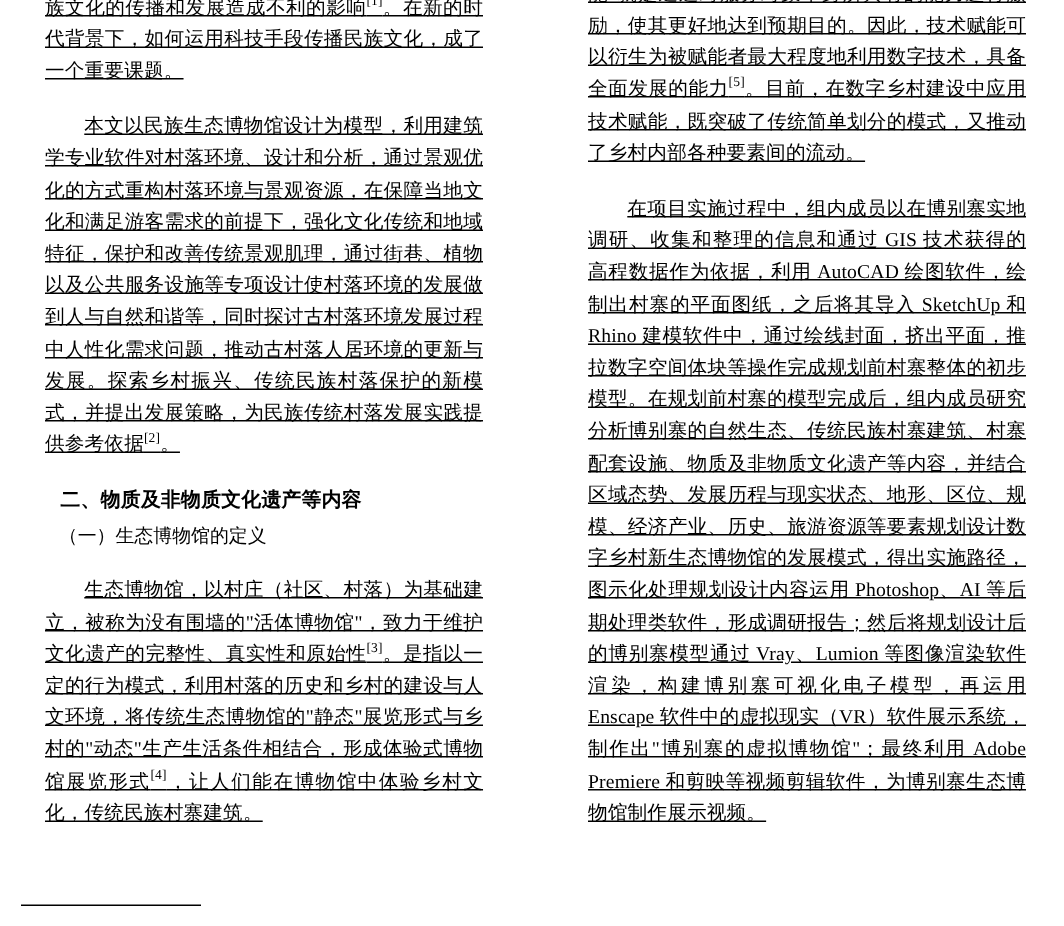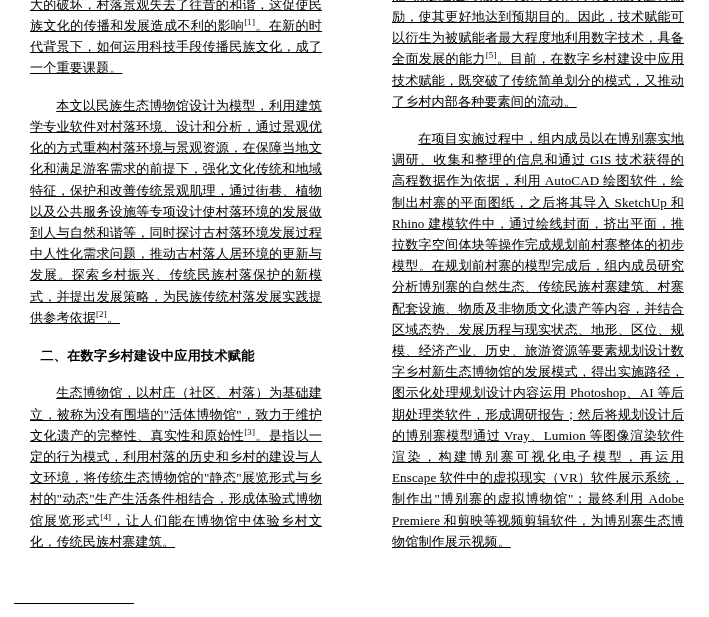--- a/index.html
+++ b/index.html
@@ -103,22 +103,23 @@
   <div class="columns">
 
     <div class="col col-left">
       <h2 class="section">一、背景</h2>
 
       <p class="body"><span>近年，在村寨经济开发过程中，外来文化的冲击对村寨人居环境的生活空间和生态环境造成了很大的破坏，村落景观失去了往昔的和谐，这促使民族文化的传播和发展造成不利的影响</span><sup>[1]</sup><span>。在新的时代背景下，如何运用科技手段传播民族文化，成了一个重要课题。</span></p>
 
       <p class="body"><span>本文以民族生态博物馆设计为模型，利用建筑学专业软件对村落环境、设计和分析，通过景观优化的方式重构村落环境与景观资源，在保障当地文化和满足游客需求的前提下，强化文化传统和地域特征，保护和改善传统景观肌理，通过街巷、植物以及公共服务设施等专项设计使村落环境的发展做到人与自然和谐等，同时探讨古村落环境发展过程中人性化需求问题，推动古村落人居环境的更新与发展。探索乡村振兴、传统民族村落保护的新模式，并提出发展策略，为民族传统村落发展实践提供参考依据</span><sup>[2]</sup><span>。</span></p>
 
       <div class="spacer-2"></div>
-      <h2 class="section">二、在数字乡村建设中应用技术赋能</h2>
+      <h2 class="section">二、物质及非物质文化遗产等内容</h2>
 
+      <h3 class="subsection">（一）生态博物馆的定义</h3>
 
       <p class="body"><span>生态博物馆，以村庄（社区、村落）为基础建立，被称为没有围墙的"活体博物馆"，致力于维护文化遗产的完整性、真实性和原始性</span><sup>[3]</sup><span>。是指以一定的行为模式，利用村落的历史和乡村的建设与人文环境，将传统生态博物馆的"静态"展览形式与乡村的"动态"生产生活条件相结合，形成体验式博物馆展览形式</span><sup>[4]</sup><span>，让人们能在博物馆中体验乡村文化，传统民族村寨建筑。</span></p>
     </div>
 
     <div class="col col-right">
       <h3 class="subsection">（二）建筑学专业相关软件的技术赋能</h3>
 
       <p class="body"><span>"赋能"是指以一定的行为模式，对别人施加正面的激励，使自己的潜能最大化。本文认为，"赋能"就是通过对服务对象本身所具有的能力进行激励，使其更好地达到预期目的。因此，技术赋能可以衍生为被赋能者最大程度地利用数字技术，具备全面发展的能力</span><sup>[5]</sup><span>。目前，在数字乡村建设中应用技术赋能，既突破了传统简单划分的模式，又推动了乡村内部各种要素间的流动。</span></p>
 
       <p class="body">在项目实施过程中，组内成员以在博别寨实地调研、收集和整理的信息和通过 GIS 技术获得的高程数据作为依据，利用 AutoCAD 绘图软件，绘制出村寨的平面图纸，之后将其导入 SketchUp 和 Rhino 建模软件中，通过绘线封面，挤出平面，推拉数字空间体块等操作完成规划前村寨整体的初步模型。在规划前村寨的模型完成后，组内成员研究分析博别寨的自然生态、传统民族村寨建筑、村寨配套设施、物质及非物质文化遗产等内容，并结合区域态势、发展历程与现实状态、地形、区位、规模、经济产业、历史、旅游资源等要素规划设计数字乡村新生态博物馆的发展模式，得出实施路径，图示化处理规划设计内容运用 Photoshop、AI 等后期处理类软件，形成调研报告；然后将规划设计后的博别寨模型通过 Vray、Lumion 等图像渲染软件渲染，构建博别寨可视化电子模型，再运用 Enscape 软件中的虚拟现实（VR）软件展示系统，制作出"博别寨的虚拟博物馆"；最终利用 Adobe Premiere 和剪映等视频剪辑软件，为博别寨生态博物馆制作展示视频。</p>

